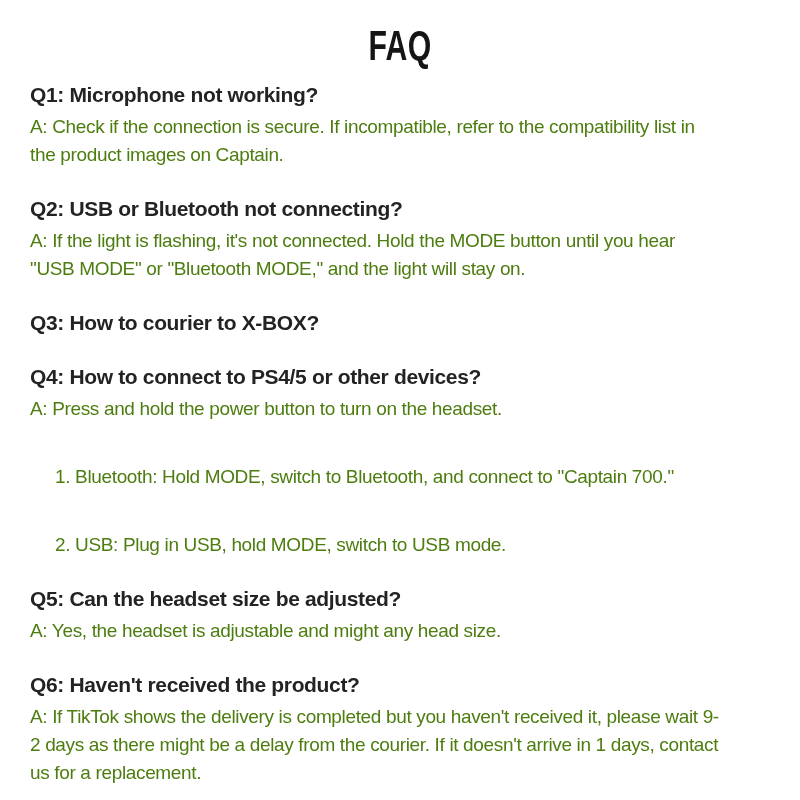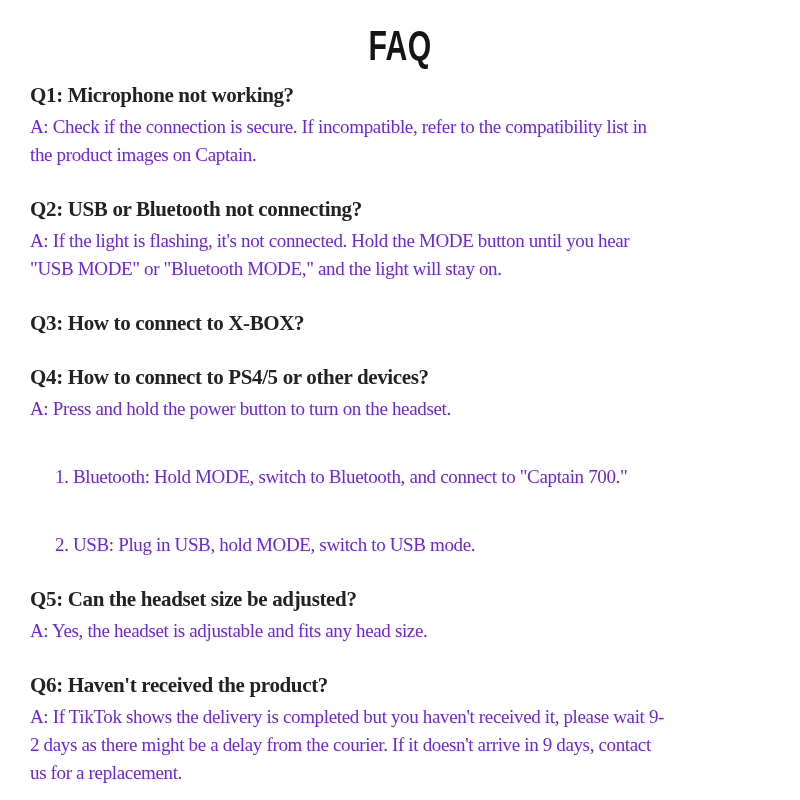--- a/index.html
+++ b/index.html
@@ -28,36 +28,35 @@
     color: #151515;
     text-align: center;
     margin: 22px 0 11px 0;
     transform: scaleX(0.72);
     transform-origin: 50% 50%;
     letter-spacing: 0.5px;
     white-space: nowrap;
   }
   .faq-item {
     margin: 0 0 26px 0;
-    font-family: Liberation Serif, serif;
   }
   .faq-question {
     font-size: 21px;
     line-height: 28px;
     font-weight: 700;
     color: #232323;
     margin: 0 0 4px 0;
     letter-spacing: -0.35px;
     white-space: nowrap;
   }
   .faq-line {
     font-size: 19px;
     line-height: 28px;
     font-weight: 400;
-    color: #6d28d9;
+    color: #4d7c0f;
     margin: 0;
     letter-spacing: -0.35px;
     white-space: nowrap;
   }
   .faq-line.indent {
     padding-left: 25px;
     margin-top: 40px;
   }
 </style>
 </head>
@@ -73,35 +72,35 @@
     <p class="faq-line">the product images on Captain.</p>
   </section>
 
   <section class="faq-item">
     <h2 class="faq-question">Q2: USB or Bluetooth not connecting?</h2>
     <p class="faq-line">A: If the light is flashing, it's not connected. Hold the MODE button until you hear</p>
     <p class="faq-line">"USB MODE" or "Bluetooth MODE," and the light will stay on.</p>
   </section>
 
   <section class="faq-item">
-    <h2 class="faq-question">Q3: How to connect to X-BOX?</h2>
+    <h2 class="faq-question">Q3: How to courier to X-BOX?</h2>
   </section>
 
   <section class="faq-item">
     <h2 class="faq-question">Q4: How to connect to PS4/5 or other devices?</h2>
     <p class="faq-line">A: Press and hold the power button to turn on the headset.</p>
     <p class="faq-line indent">1. Bluetooth: Hold MODE, switch to Bluetooth, and connect to "Captain 700."</p>
     <p class="faq-line indent">2. USB: Plug in USB, hold MODE, switch to USB mode.</p>
   </section>
 
   <section class="faq-item">
     <h2 class="faq-question">Q5: Can the headset size be adjusted?</h2>
-    <p class="faq-line">A: Yes, the headset is adjustable and fits any head size.</p>
+    <p class="faq-line">A: Yes, the headset is adjustable and might any head size.</p>
   </section>
 
   <section class="faq-item">
     <h2 class="faq-question">Q6: Haven't received the product?</h2>
     <p class="faq-line">A: If TikTok shows the delivery is completed but you haven't received it, please wait 9-</p>
-    <p class="faq-line">2 days as there might be a delay from the courier. If it doesn't arrive in 9 days, contact</p>
+    <p class="faq-line">2 days as there might be a delay from the courier. If it doesn't arrive in 1 days, contact</p>
     <p class="faq-line">us for a replacement.</p>
   </section>
 
 </div>
 
 </body></html>

